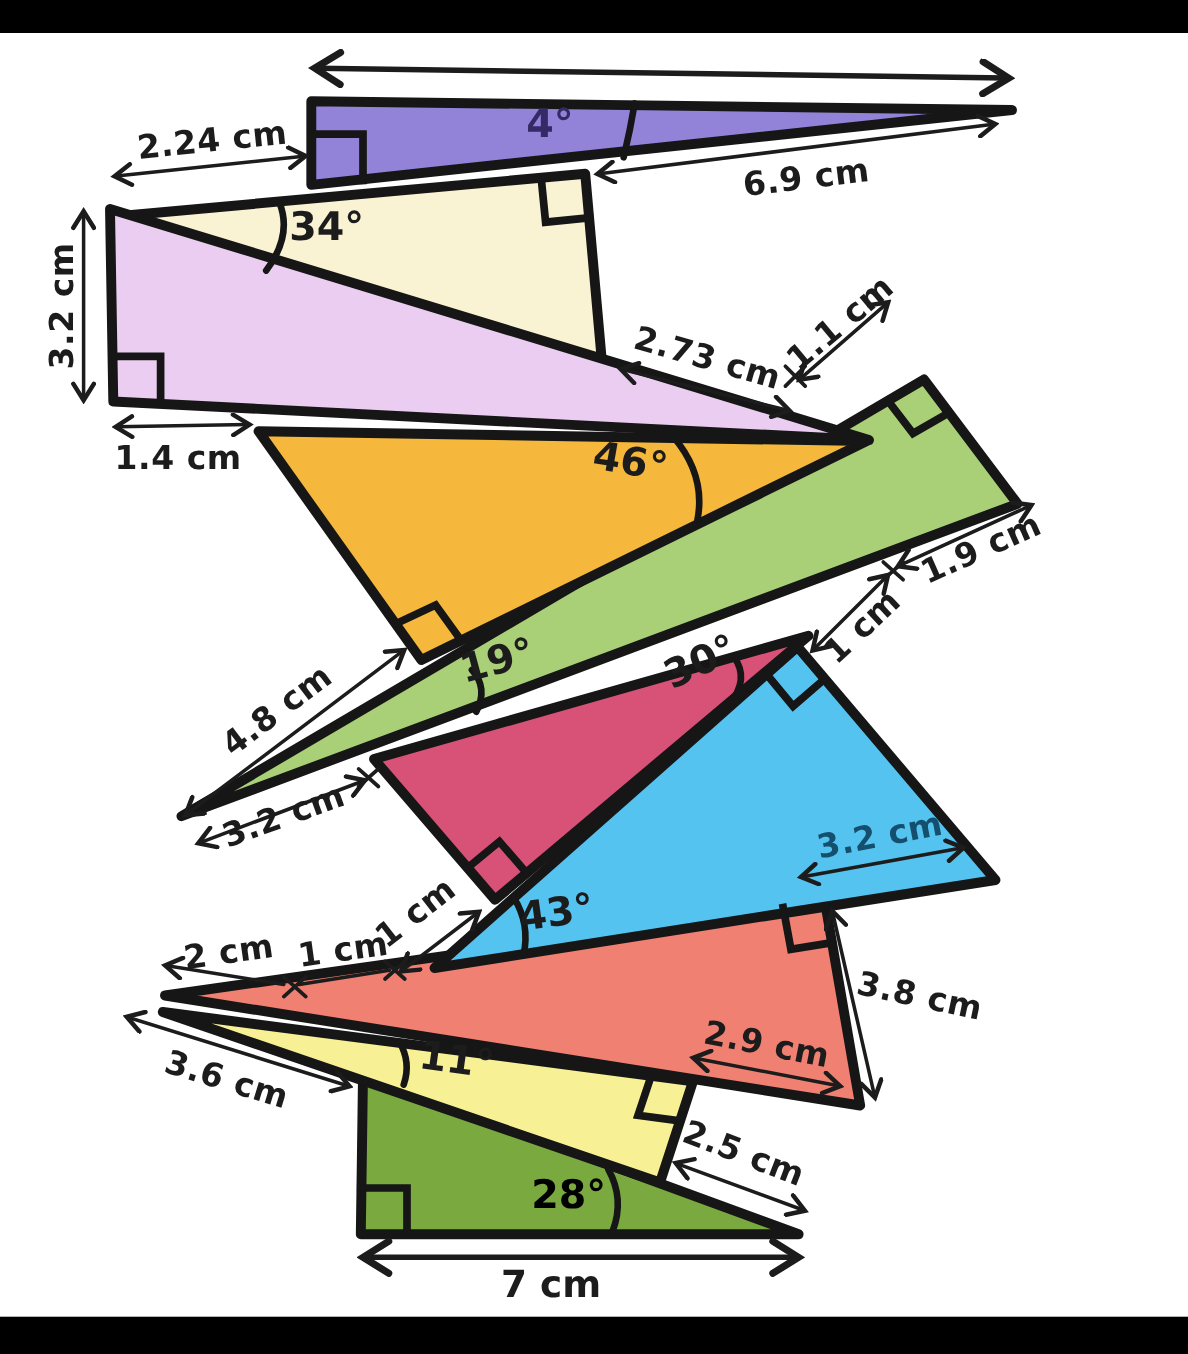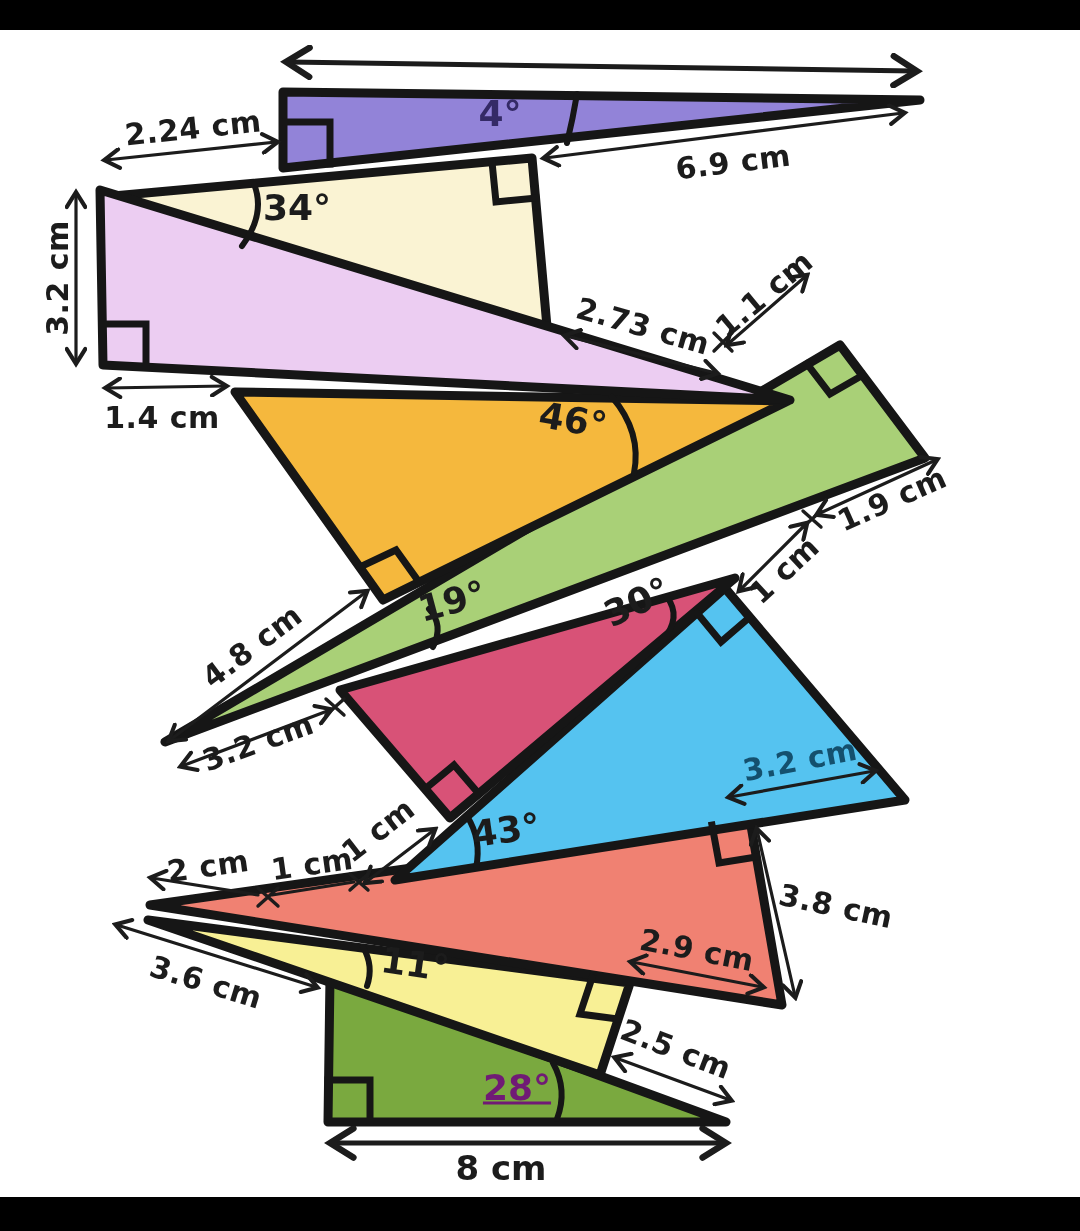--- a/index.html
+++ b/index.html
@@ -124,19 +124,19 @@
     <div class="lbl ang" style="left:506px;top:830px;--r:-8deg">43°</div>
     <div class="lbl" style="left: 800px; top: 760px; --r: -11deg; color: rgb(20, 80, 110);">3.2 cm</div>
     <div class="lbl" style="left:836px;top:906px;--r:12deg">3.8 cm</div>
     <div class="lbl" style="left:697px;top:950px;--r:11deg">2.9 cm</div>
     <div class="lbl" style="left:208px;top:866px;--r:-8deg">2 cm</div>
     <div class="lbl" style="left:312px;top:864px;--r:-8deg">1 cm</div>
     <div class="lbl" style="left:378px;top:830px;--r:-38deg">1 cm</div>
     <div class="lbl" style="left:206px;top:982px;--r:17deg">3.6 cm</div>
     <div class="lbl ang" style="left:415px;top:964px;--r:8deg">11°</div>
     <div class="lbl" style="left:676px;top:1049px;--r:21deg">2.5 cm</div>
-    <div class="lbl ang" style="left: 517px; top: 1087px; --r: 0deg; color: #701a75; text-decoration: underline;">28°</div>
-    <div class="lbl ang" style="left:501px;top:1168px;--r:0deg;font-size:34px">8 cm</div>
+    <div class="lbl ang" style="left: 517px; top: 1087px; --r: 0deg; color: #000000;">28°</div>
+    <div class="lbl ang" style="left:501px;top:1168px;--r:0deg;font-size:34px">7 cm</div>
   </div>
 
   <div class="letterbox top"></div>
   <div class="letterbox bottom"></div>
 </div>
 
 </body></html>

